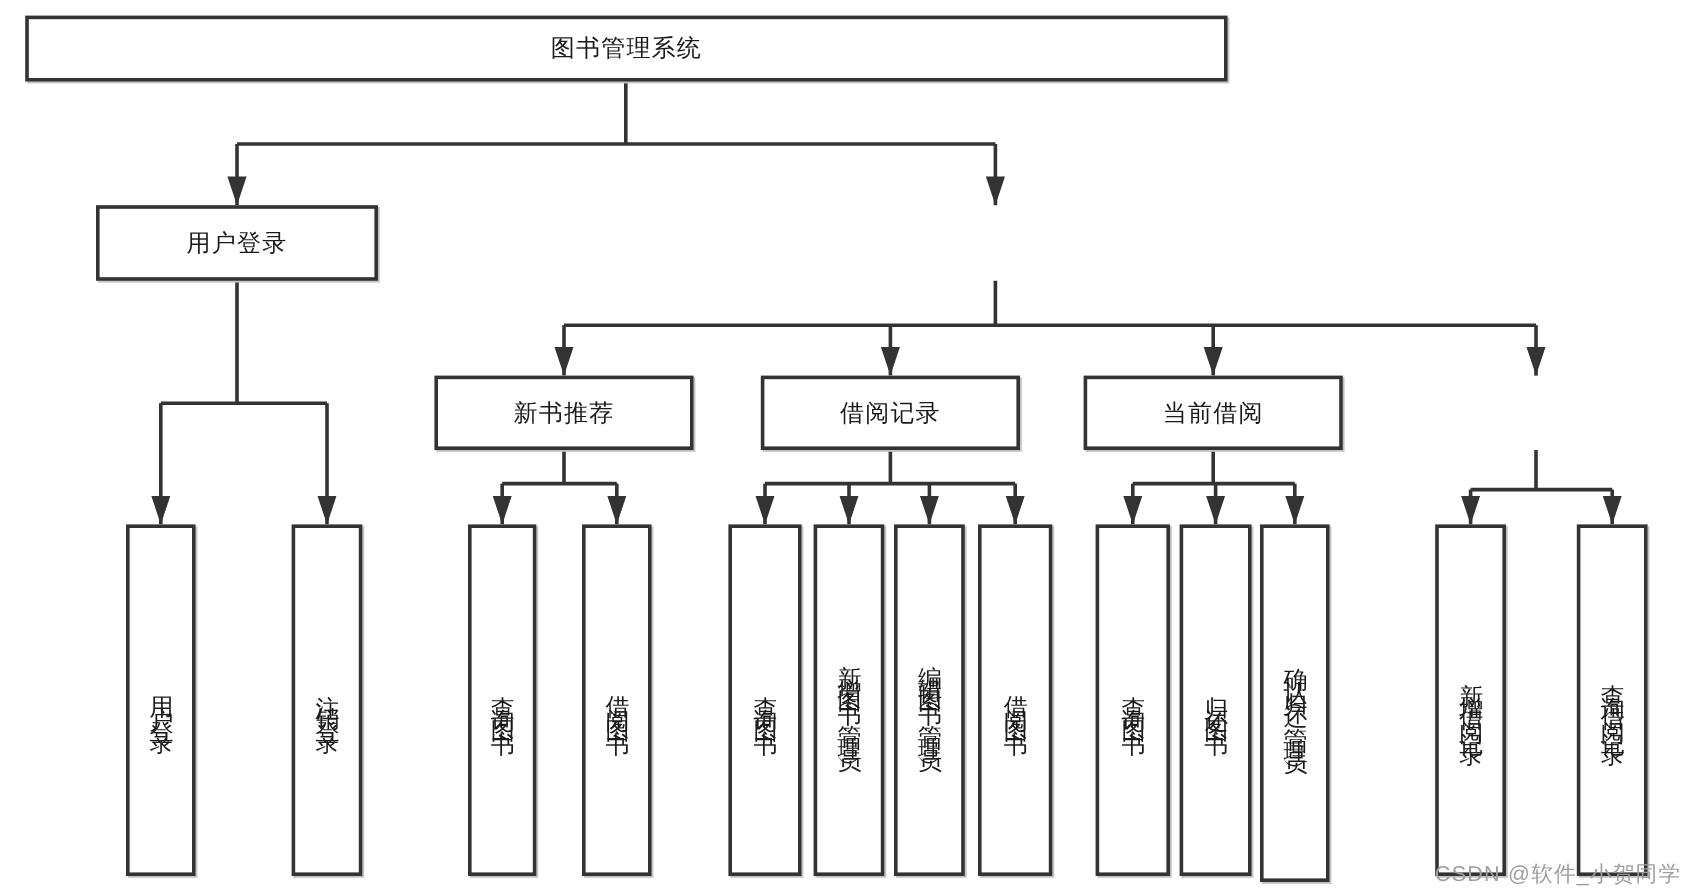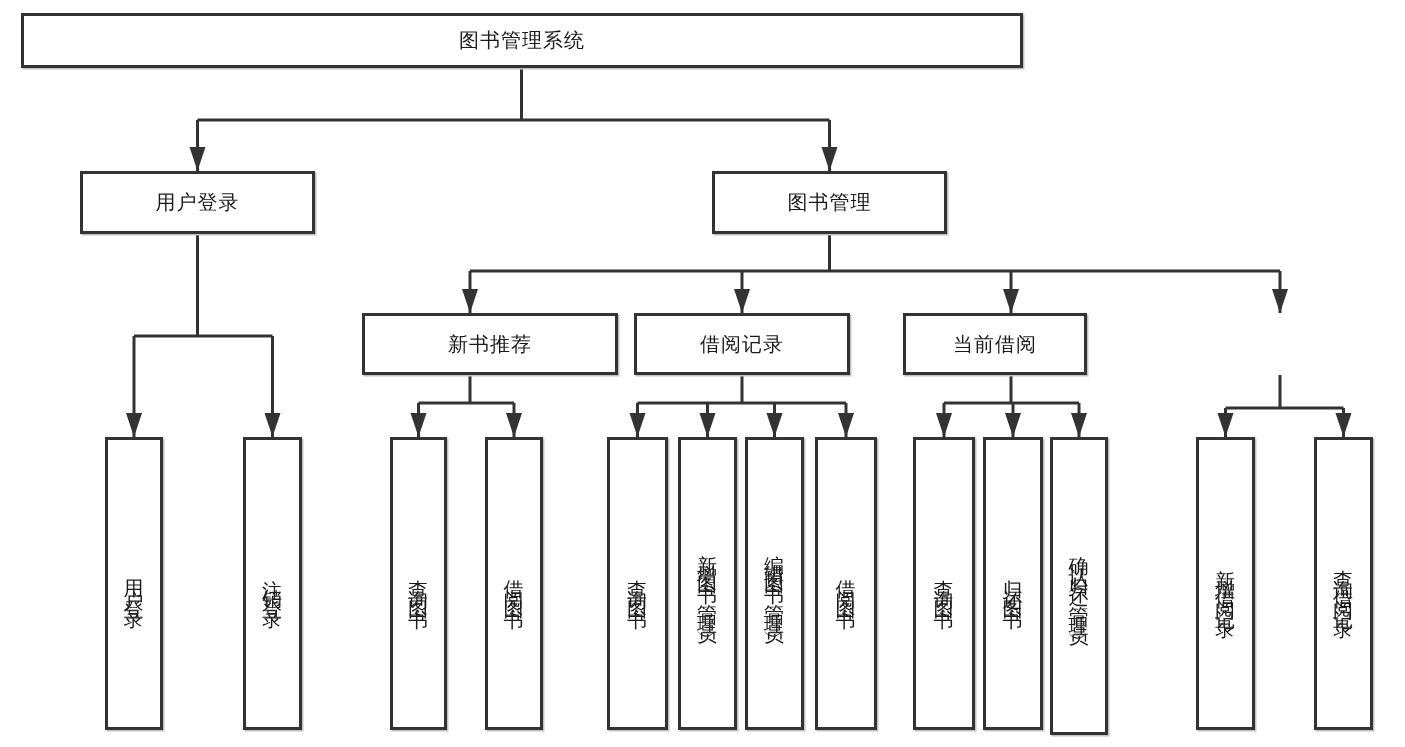--- a/index.html
+++ b/index.html
@@ -112,31 +112,28 @@
     </g>
   </svg>
 
   <div class="box h" style="left:21px;top:13px;width:1002px;height:55px">
     <span>图书管理系统</span>
   </div>
 
   <div class="box h" style="left:80px;top:171px;width:235px;height:63px">
     <span>用户登录</span>
   </div>
-  <div class="box h" style="left:712px;top:171px;width:235px;height:63px">
-    <span>图书管理</span>
-  </div>
 
-  <div class="box h" style="left:362px;top:313px;width:256px;height:62px">
+  <div class="box h" style="left:362px;top:313px;width:216px;height:62px">
     <span>新书推荐</span>
   </div>
   <div class="box h" style="left:634px;top:313px;width:216px;height:62px">
     <span>借阅记录</span>
   </div>
-  <div class="box h" style="left:903px;top:313px;width:184px;height:62px">
+  <div class="box h" style="left:903px;top:313px;width:216px;height:62px">
     <span>当前借阅</span>
   </div>
 
   <div class="box v" style="left:105px;top:437px;width:58px;height:293px">
     <span>用户登录</span>
   </div>
   <div class="box v" style="left:243px;top:437px;width:59px;height:293px">
     <span>注销登录</span>
   </div>
 
@@ -170,14 +167,15 @@
     <span>确认归还（管理员）</span>
   </div>
 
   <div class="box v" style="left:1196px;top:437px;width:59px;height:293px">
     <span>新增借阅记录</span>
   </div>
   <div class="box v" style="left:1314px;top:437px;width:59px;height:293px">
     <span>查询借阅记录</span>
   </div>
 
+  <div class="watermark">CSDN @软件_小贺同学</div>
 
 </div>
 
 </body></html>

